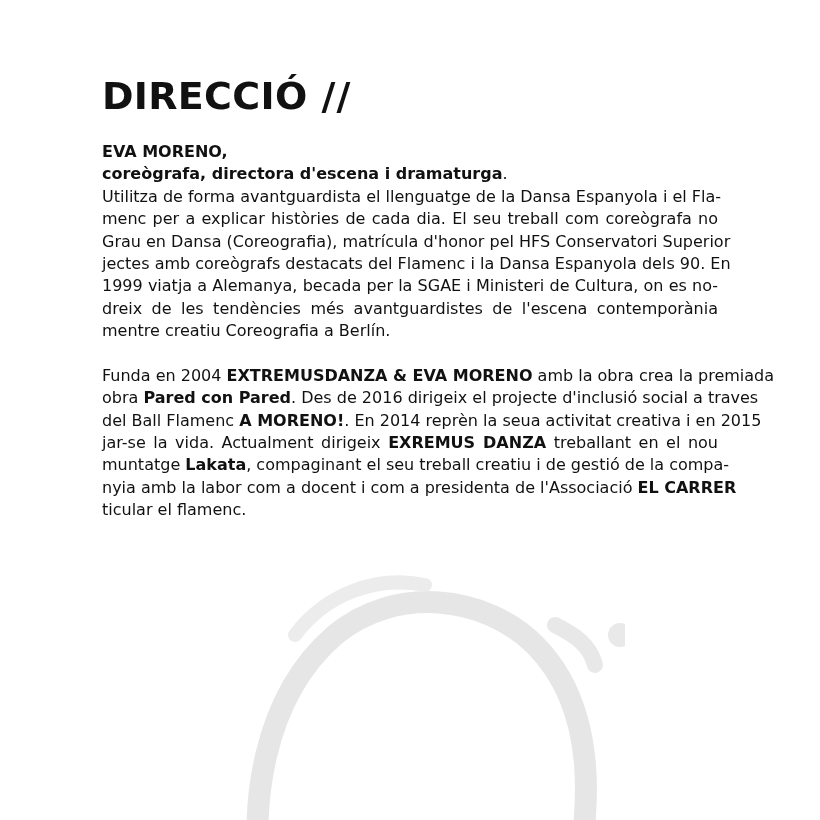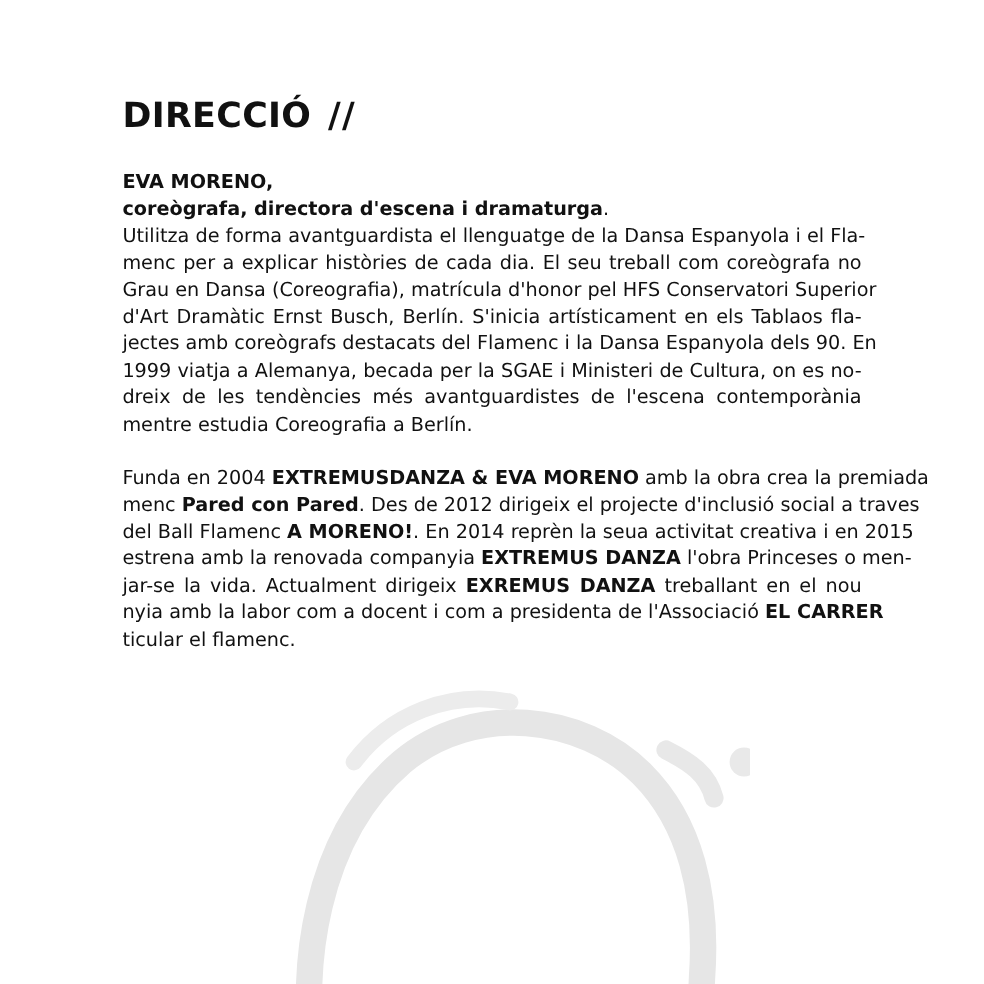--- a/index.html
+++ b/index.html
@@ -6,21 +6,21 @@
   body {
     width:820px; height:820px; overflow:hidden; background:#ffffff;
     position:relative; font-family:"DejaVu Sans", sans-serif; color:#111111;
   }
   .watermark {
     position:absolute; left:225px; top:575px; width:400px; height:400px;
     pointer-events:none;
   }
   .page { position:absolute; left:102px; top:78px; width:616px; }
   .title {
-    font-family:"DejaVu Sans", sans-serif; font-weight:bold; font-size:29px;
+    font-family:"DejaVu Sans", sans-serif; font-weight:bold; font-size:38px;
     letter-spacing:0.3px; margin:0; height:40px; line-height:36px; color:#111;
   }
   .title .sep { margin-left:14px; letter-spacing:1px; }
   .body { margin-top:23px; font-size:16px; }
   .line {
     height:22.4px; line-height:22.4px; white-space:nowrap;
     text-align:justify; text-align-last:justify; overflow:visible;
   }
   .line.last { text-align-last:left; }
   .gap { height:22.4px; }
@@ -41,30 +41,29 @@
     <span>DIRECCIÓ</span><span class="sep">//</span>
   </h1>
 
   <div class="body">
     <div class="line last"><b>EVA MORENO,</b></div>
     <div class="line last"><b>coreògrafa, directora d'escena i dramaturga</b><span>.</span></div>
     <div id="p1">
         <div class="line"><span>Utilitza de forma avantguardista el llenguatge de la Dansa Espanyola i el Fla-</span></div>
         <div class="line"><span>menc per a explicar històries de cada dia. El seu treball com coreògrafa no</span></div>
         <div class="line"><span>Grau en Dansa (Coreografia), matrícula d'honor pel HFS Conservatori Superior</span></div>
-        <div class="line"><span>d'Art Dramàtic Ernst Busch, Berlín. S'inicia artísticament en els Tablaos fla-</span></div>
         <div class="line"><span>jectes amb coreògrafs destacats del Flamenc i la Dansa Espanyola dels 90. En</span></div>
         <div class="line"><span>1999 viatja a Alemanya, becada per la SGAE i Ministeri de Cultura, on es no-</span></div>
         <div class="line"><span>dreix de les tendències més avantguardistes de l'escena contemporània</span></div>
-        <div class="line last"><span>mentre estudia Coreografia a Berlín.</span></div>
+        <div class="line last"><span>mentre creatiu Coreografia a Berlín.</span></div>
       </div>
     <div class="gap"></div>
     <div id="p2">
         <div class="line"><span>Funda en 2004 </span><b>EXTREMUSDANZA &amp; EVA MORENO</b><span> amb la obra crea la premiada</span></div>
-        <div class="line"><span>menc </span><b>Pared con Pared</b><span>. Des de 2012 dirigeix el projecte d'inclusió social a traves</span></div>
+        <div class="line"><span>obra </span><b>Pared con Pared</b><span>. Des de 2016 dirigeix el projecte d'inclusió social a traves</span></div>
         <div class="line"><span>del Ball Flamenc </span><b>A MORENO!</b><span>.  En 2014 reprèn la seua activitat creativa i en 2015</span></div>
-        <div class="line"><span>estrena amb la renovada companyia </span><b>EXTREMUS DANZA</b><span> l'obra Princeses o men-</span></div>
         <div class="line"><span>jar-se la vida. Actualment dirigeix </span><b>EXREMUS DANZA</b><span> treballant en el nou</span></div>
+        <div class="line"><span>muntatge </span><b>Lakata</b><span>, compaginant el seu treball creatiu i de gestió de la compa-</span></div>
         <div class="line"><span>nyia amb la labor com a docent i com a presidenta de l'Associació </span><b>EL CARRER</b></div>
         <div class="line last"><span>ticular el flamenc.</span></div>
       </div>
   </div>
 </div>
 
 </body></html>

